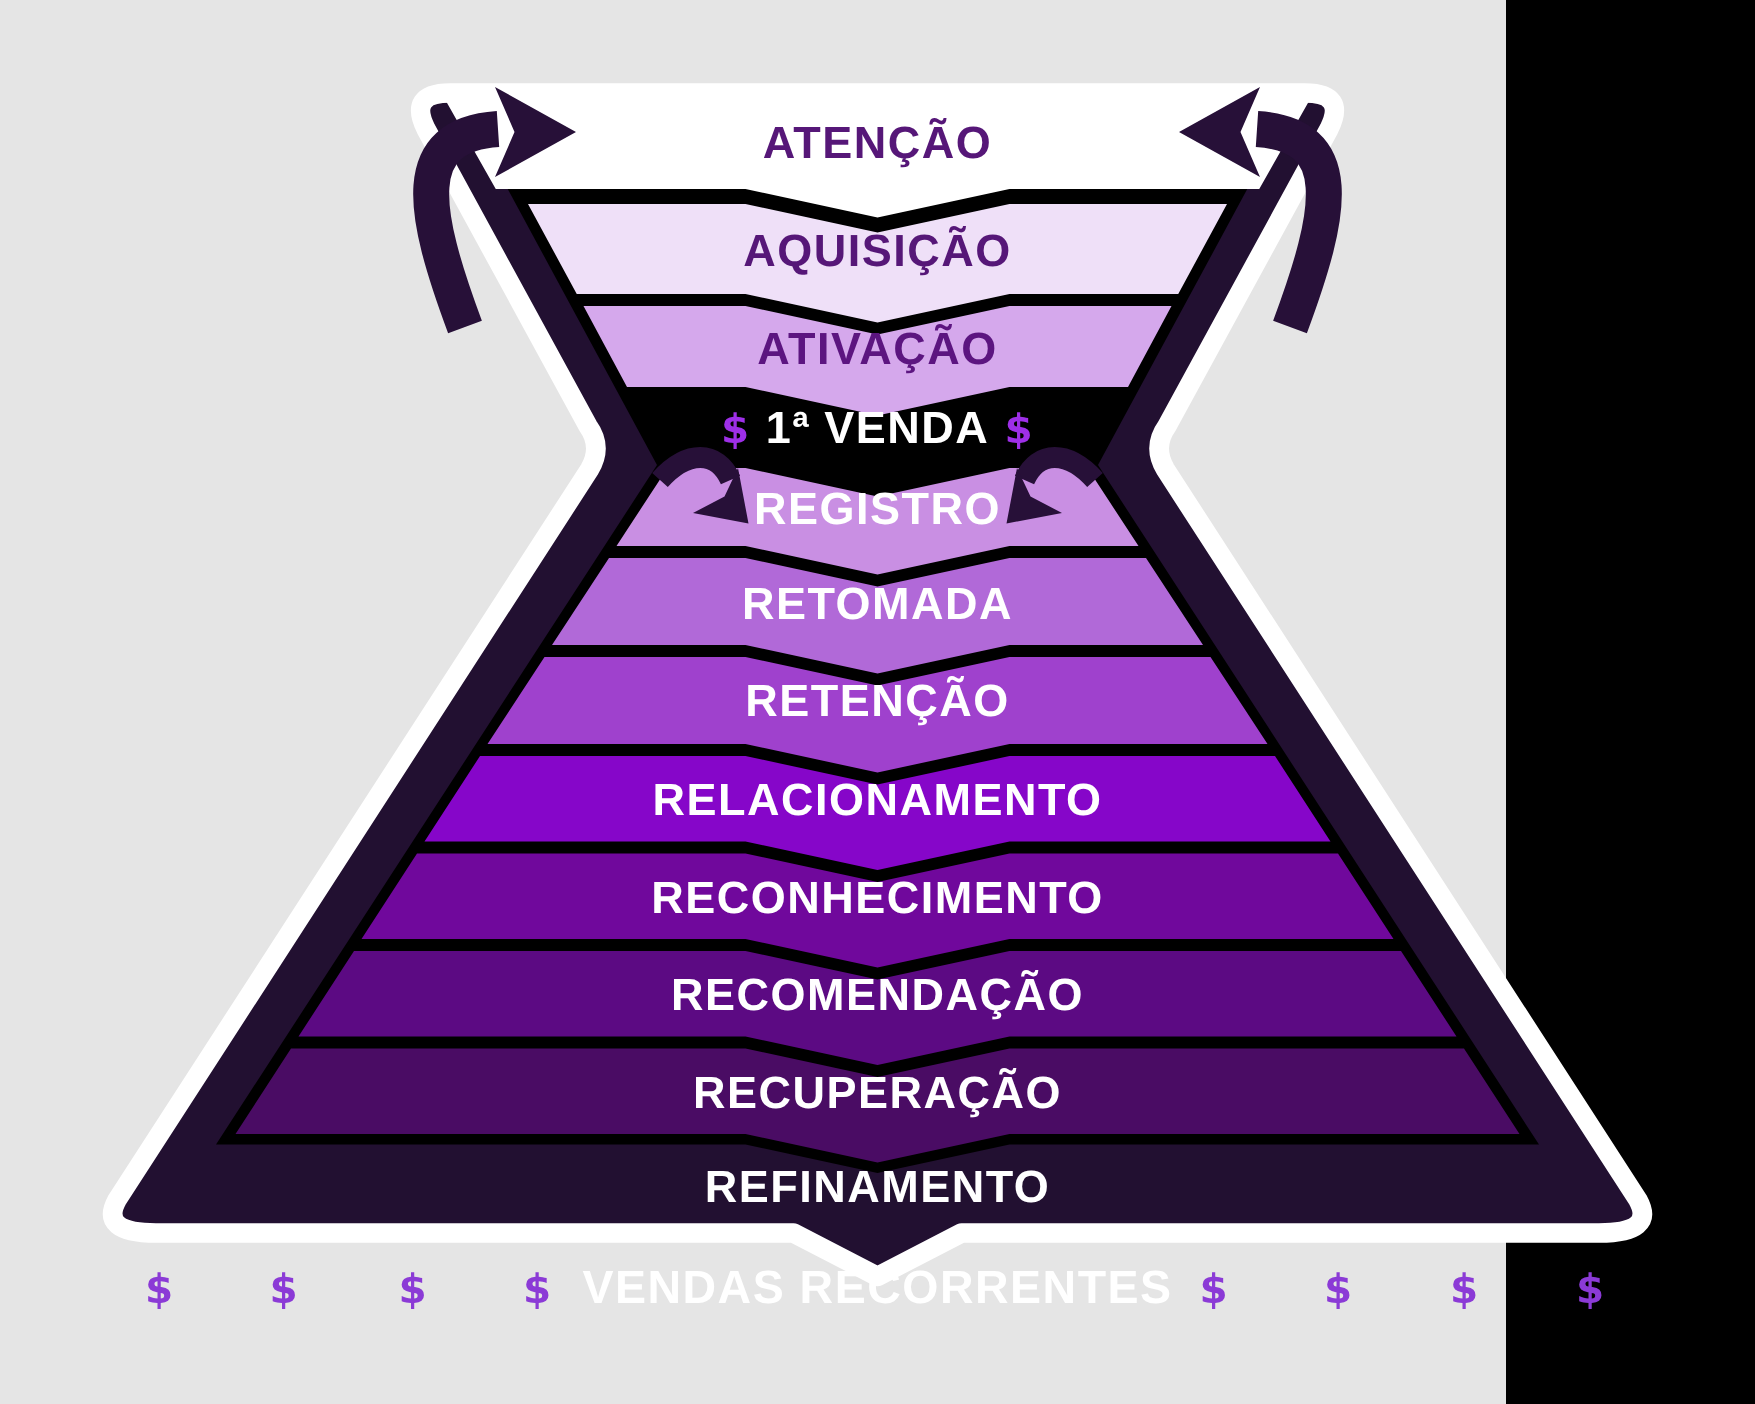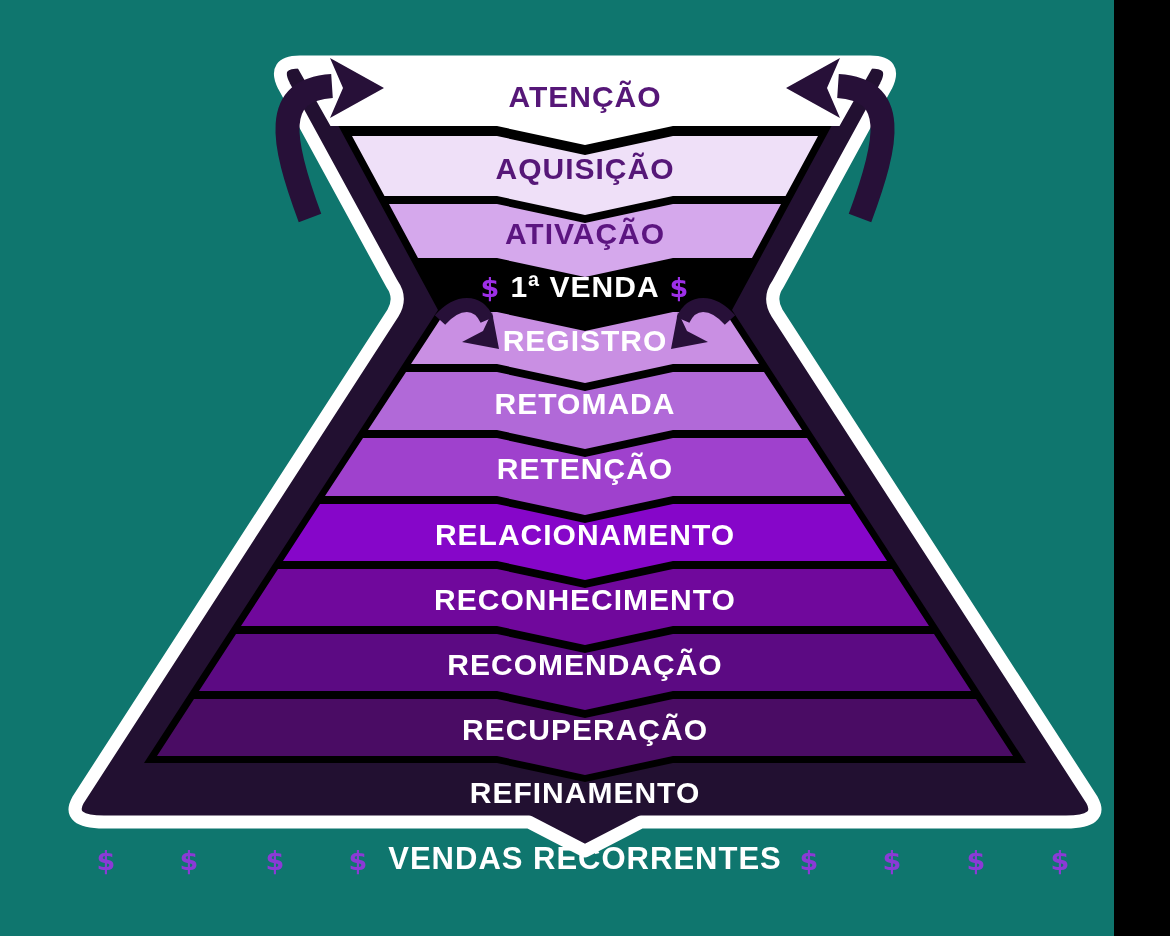--- a/index.html
+++ b/index.html
@@ -5,23 +5,23 @@
   html, body {
     margin: 0;
     padding: 0;
     background: #000000;
     width: 1170px;
     height: 936px;
     overflow: hidden;
   }
   .stage-wrap {
     position: relative;
-    width: 1114px;
+    width: 1004px;
     height: 936px;
-    background: #0f766e;
+    background: #e5e5e5;
   }
   svg { display: block; }
   .lbl {
     font-family: "Liberation Sans", "DejaVu Sans", sans-serif;
     font-weight: 700;
     font-size: 30px;
     letter-spacing: 1px;
     text-anchor: middle;
     dominant-baseline: central;
   }

